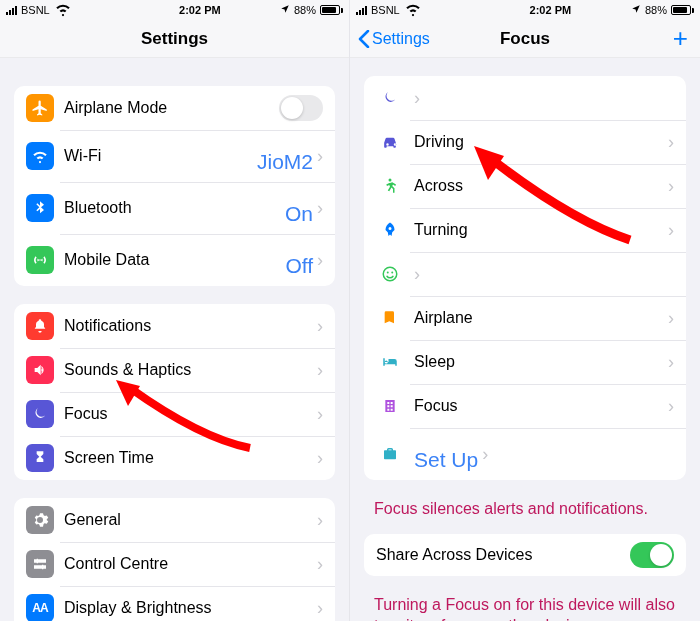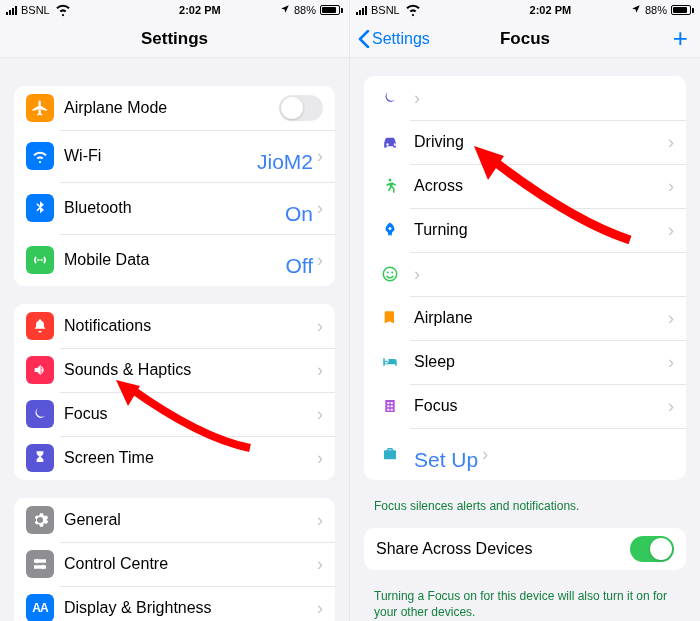--- a/index.html
+++ b/index.html
@@ -94,21 +94,21 @@
     background: #e9e9eb; position: relative; flex-shrink: 0;
   }
   .toggle .knob {
     position: absolute; top: 2px; left: 2px;
     width: 22px; height: 22px; border-radius: 50%;
     background: #fff; box-shadow: 0 1px 3px rgba(0,0,0,0.2);
   }
   .toggle.on { background: #34c759; }
   .toggle.on .knob { left: auto; right: 2px; }
   .footer-text {
-    font-size: 12px; color: #15803d;
+    font-size: 16px; color: #be185d;
     padding: 0 24px 14px 24px; line-height: 1.35;
   }
   .signal-bars { display: inline-flex; align-items: flex-end; gap: 1px; height: 10px; }
   .signal-bars span { width: 2px; background: #000; }
   .signal-bars span:nth-child(1){height:3px}
   .signal-bars span:nth-child(2){height:5px}
   .signal-bars span:nth-child(3){height:7px}
   .signal-bars span:nth-child(4){height:9px}
   .batt { display:inline-flex; align-items:center; gap:1px; }
   .batt-body { width:20px; height:10px; border:1px solid #000; border-radius:2px; position:relative; }

